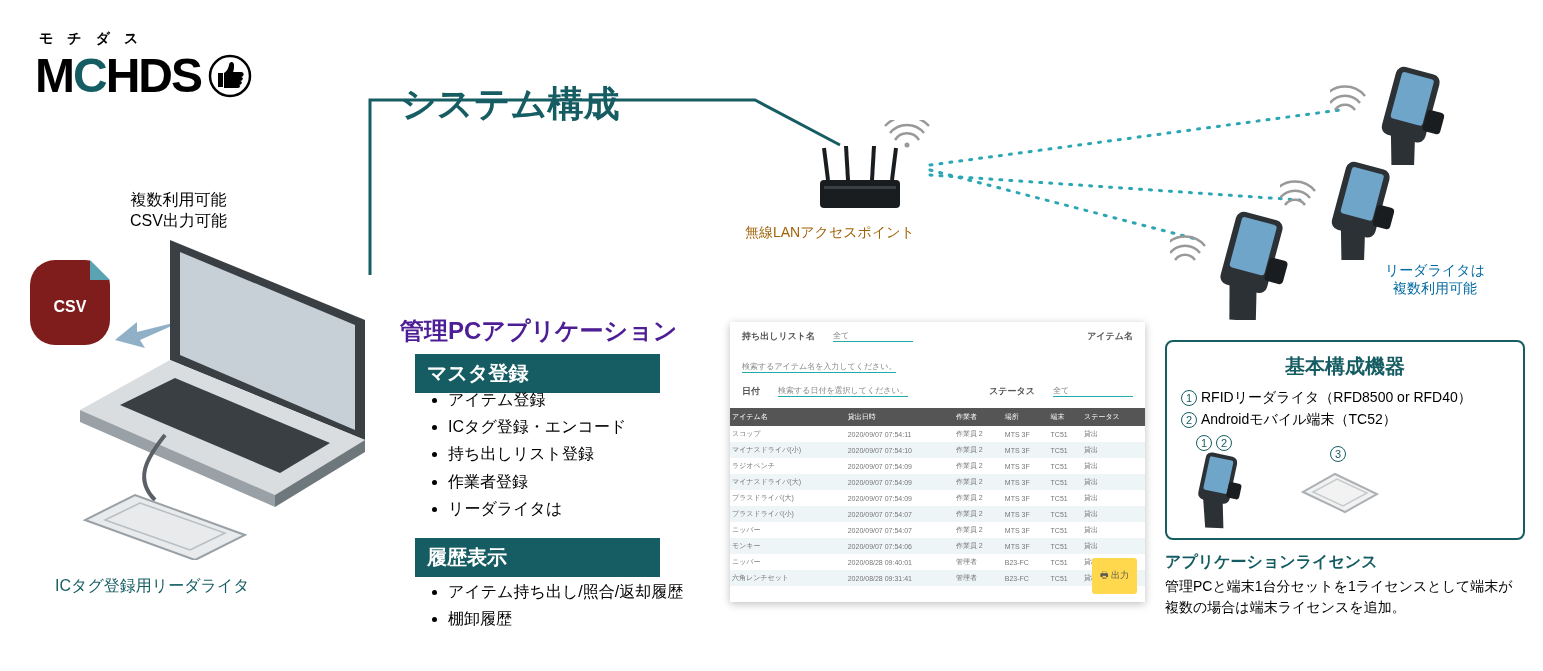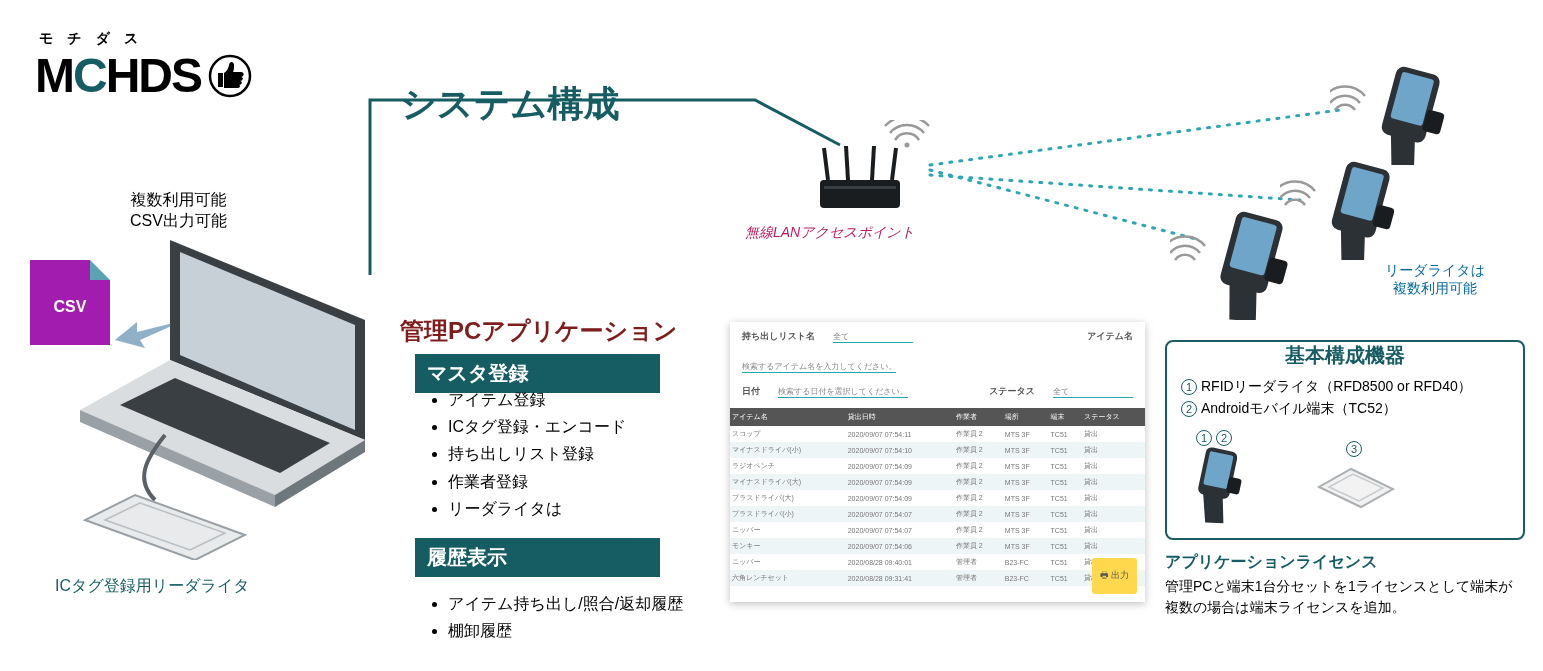--- a/index.html
+++ b/index.html
@@ -16,66 +16,66 @@
   .logo { left: 35px; top: 30px; }
   .logo-kana { font-size: 14px; letter-spacing: 14px; font-weight: bold; margin-left: 4px; }
   .logo-main { font-size: 48px; font-weight: 900; letter-spacing: -2px; display: flex; align-items: center; }
   .logo-c { color: #165d63; }
   .thumb { width: 50px; height: 50px; margin-left: 4px; }
   .title { left: 400px; top: 80px; font-size: 36px; font-weight: bold; color: #165d63; }
 
   
   .csv-note { left: 130px; top: 190px; font-size: 16px; text-align: center; }
   .csv-icon { left: 30px; top: 260px; }
-  .csv-icon .sheet { width: 80px; height: 85px; background: #a21caf; position: relative; }
+  .csv-icon .sheet { width: 80px; height: 85px; background: #7f1d1d; position: relative; border-radius: 25px; }
   .csv-icon .fold { position:absolute; top:0; right:0; width:0; height:0; border-left:20px solid #5aa3b3; border-top:20px solid #fff; }
   .csv-icon .label { position:absolute; left:0; right:0; top:38px; text-align:center; color:#fff; font-weight:bold; font-size:16px; }
   .arrow-csv { left: 115px; top: 310px; width: 70px; height: 40px; }
 
   
   .laptop-label { left: 55px; top: 576px; font-size: 16px; color: #165d63; }
   .laptop-svg { left: 75px; top: 230px; }
 
   
-  .app-title { left: 400px; top: 315px; font-size: 24px; font-weight: bold; color: #7f1d1d; }
+  .app-title { left: 400px; top: 315px; font-size: 24px; font-weight: bold; color: #4c1d95; }
   .section-bar { left: 415px; width: 245px; padding: 6px 12px; font-size: 20px; font-weight: bold; }
   .bar1 { top: 354px; }
   .bar2 { top: 538px; }
   .bullets { left: 430px; font-size: 16px; line-height: 1.7; }
   .bl1 { top: 386px; }
-  .bl2 { top: 578px; margin-top: 12px; }
+  .bl2 { top: 578px; }
   .bullets li { list-style: disc; margin-left: 18px; }
 
   
   .shot {
     left: 730px; top: 322px; width: 415px; height: 280px;
     background: #fff; box-shadow: 0 2px 8px rgba(0,0,0,.25);
     font-size: 8px; color: #555;
   }
-  .shot-filter { display:flex; padding: 8px 12px 4px; gap: 18px; flex-wrap: wrap; align-items: flex-end; }
+  .shot-filter { display:flex; padding: 8px 12px 4px; gap: 18px; flex-wrap: wrap; align-items: flex-start; }
   .shot-filter .lbl { font-size: 9px; font-weight: bold; }
   .shot-filter .val { color:#888; border-bottom:1px solid #2aa; display:inline-block; min-width:80px; }
   .shot-table { width: 100%; font-size: 7px; border-collapse: collapse; margin-top: 6px; }
   .shot-table th { background:#555; color:#fff; padding:4px 2px; font-weight:normal; text-align:left; }
   .shot-table td { padding:3px 2px; color:#777; }
   .shot-table tr:nth-child(even) td { background:#eef5f7; }
   .shot-out { position:absolute; right:8px; bottom:8px; background:#ffd84d; padding:10px 8px; border-radius:3px; font-size:9px; }
 
   
-  .ap-label { left: 745px; top: 224px; font-size: 14px; color: #be185d; font-style: italic; }
+  .ap-label { left: 745px; top: 224px; font-size: 14px; color: #a16207; }
   .rw-label { left: 1385px; top: 262px; font-size: 14px; color: #0369a1; text-align: center; }
 
   
   .equip-box {
     left: 1165px; top: 340px; width: 360px; height: 200px;
-    border: 2px solid #165d63; border-radius: 8px; padding: 0 14px;
+    border: 2px solid #165d63; border-radius: 8px; padding: 11px 14px;
   }
   .equip-title { color:#165d63; font-size:20px; font-weight:bold; text-align:center; margin-bottom:6px; }
   .equip-list { font-size: 14px; line-height: 1.6; }
-  .equip-imgs { display:flex; gap:60px; margin-top: 8px; align-items:center; }
+  .equip-imgs { display:flex; gap:44px; margin-top: 2px; align-items:center; }
   .equip-imgs .tag { display:flex; flex-direction:column; align-items:center; }
   .circ { display:inline-block; border:1px solid #165d63; color:#165d63; border-radius:50%; width:16px; height:16px; font-size:11px; text-align:center; line-height:14px; margin-right:4px; }
   .license-title { left:1165px; top:552px; color:#165d63; font-size:16px; font-weight:bold; }
   .license-body  { left:1165px; top:576px; font-size:14px; width:360px; line-height:1.5; }
 
   
   svg.wires { position:absolute; left:0; top:0; pointer-events:none; }
 
   
   .wifi-arc { stroke:#999; fill:none; stroke-width:2.5; }

